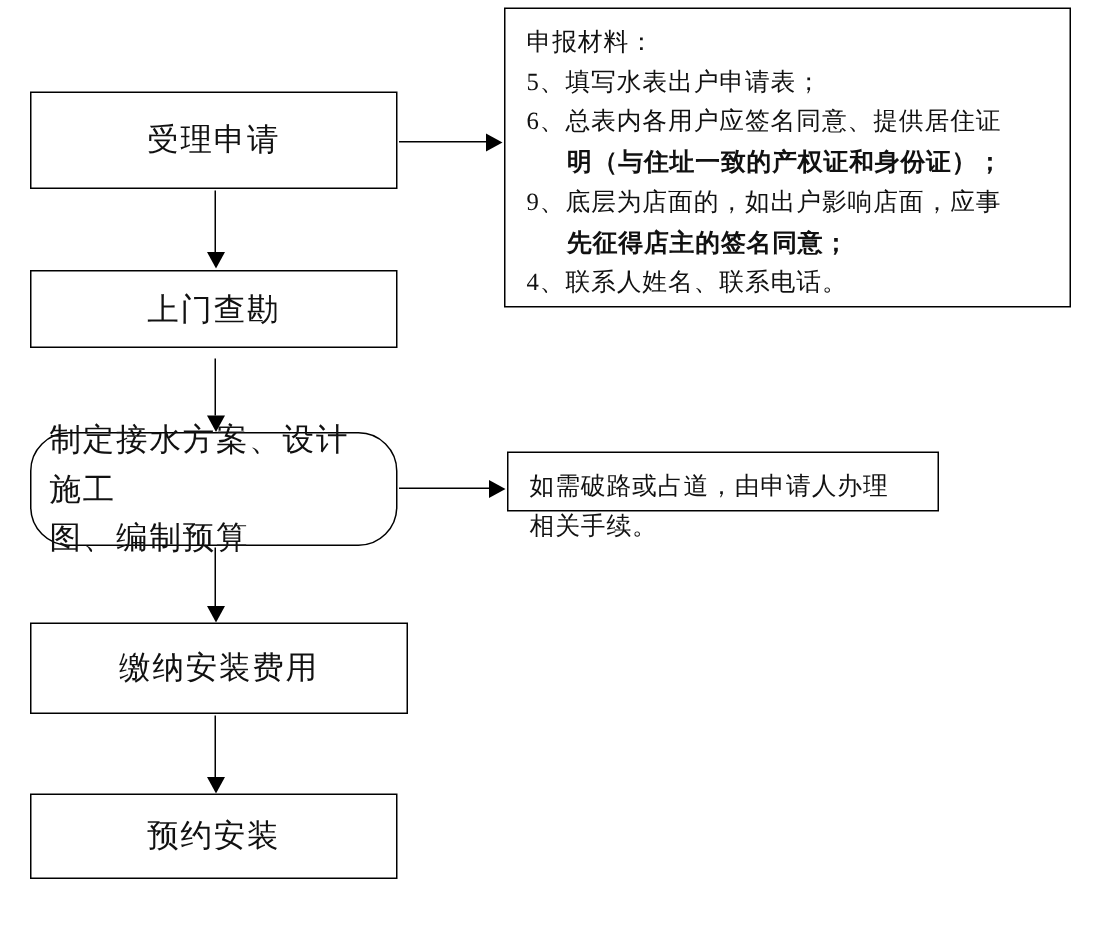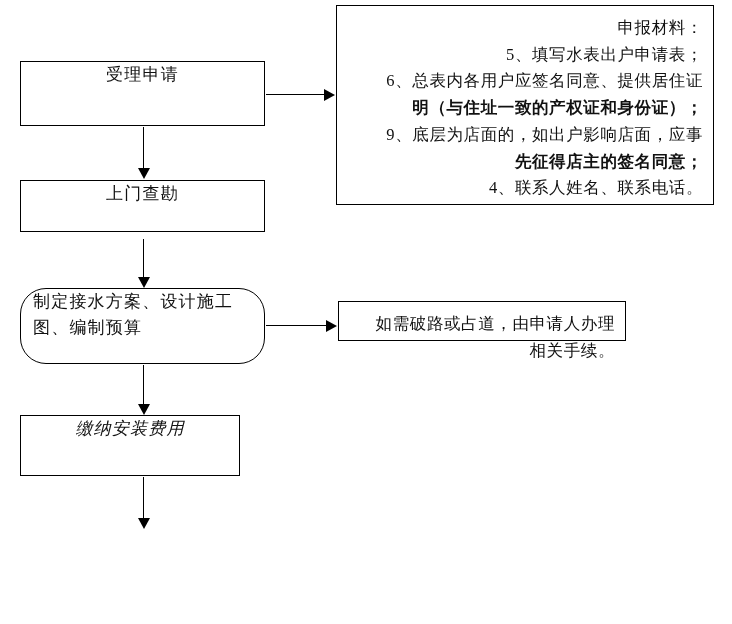--- a/index.html
+++ b/index.html
@@ -18,23 +18,24 @@
     height: 624px;
     background: #ffffff;
     overflow: hidden;
   }
   .node {
     position: absolute;
     border: 1.4px solid #000000;
     background: #ffffff;
     box-sizing: border-box;
     display: flex;
+    align-items: center;
     justify-content: center;
     text-align: center;
-    font-size: 17px;
+    font-size: 21px;
     line-height: 1.55;
     letter-spacing: 1.2px;
     color: #111111;
   }
   .node .node-label {
     display: block;
     padding: 0 10px;
     white-space: pre-line;
   }
   .node.wrap {
@@ -49,21 +50,20 @@
   .note {
     position: absolute;
     border: 1.4px solid #000000;
     background: #ffffff;
     box-sizing: border-box;
     font-size: 16.5px;
     line-height: 1.62;
     letter-spacing: 0.6px;
     color: #111111;
     padding: 9px 10px 17px 14px;
-    text-align: right;
   }
   .note-line {
     display: block;
     white-space: pre;
   }
   .note-line.indent {
     padding-left: 27px;
     font-weight: bold;
   }
 
@@ -136,20 +136,23 @@
 
   <div class="arrow-h" style="left:266px; top:325px; width:60px;"></div>
 
   <div class="note" style="left:338px; top:301px; width:288px; height:40px;font-family:Liberation Serif, serif;">
     <span class="note-line">如需破路或占道，由申请人办理</span>
     <span class="note-line">相关手续。</span>
   </div>
 
   <div class="arrow-v" style="left:143px; top:365px; height:39px;"></div>
 
-  <div class="node" style="left:20px; top:415px; width:220px; height:61px;font-style:italic;">
+  <div class="node" style="left:20px; top:415px; width:252px; height:61px;">
     <span class="node-label">缴纳安装费用</span>
   </div>
 
   <div class="arrow-v" style="left:143px; top:477px; height:41px;"></div>
 
+  <div class="node" style="left:20px; top:529px; width:245px; height:57px;">
+    <span class="node-label">预约安装</span>
+  </div>
 
 </div>
 
 </body></html>

